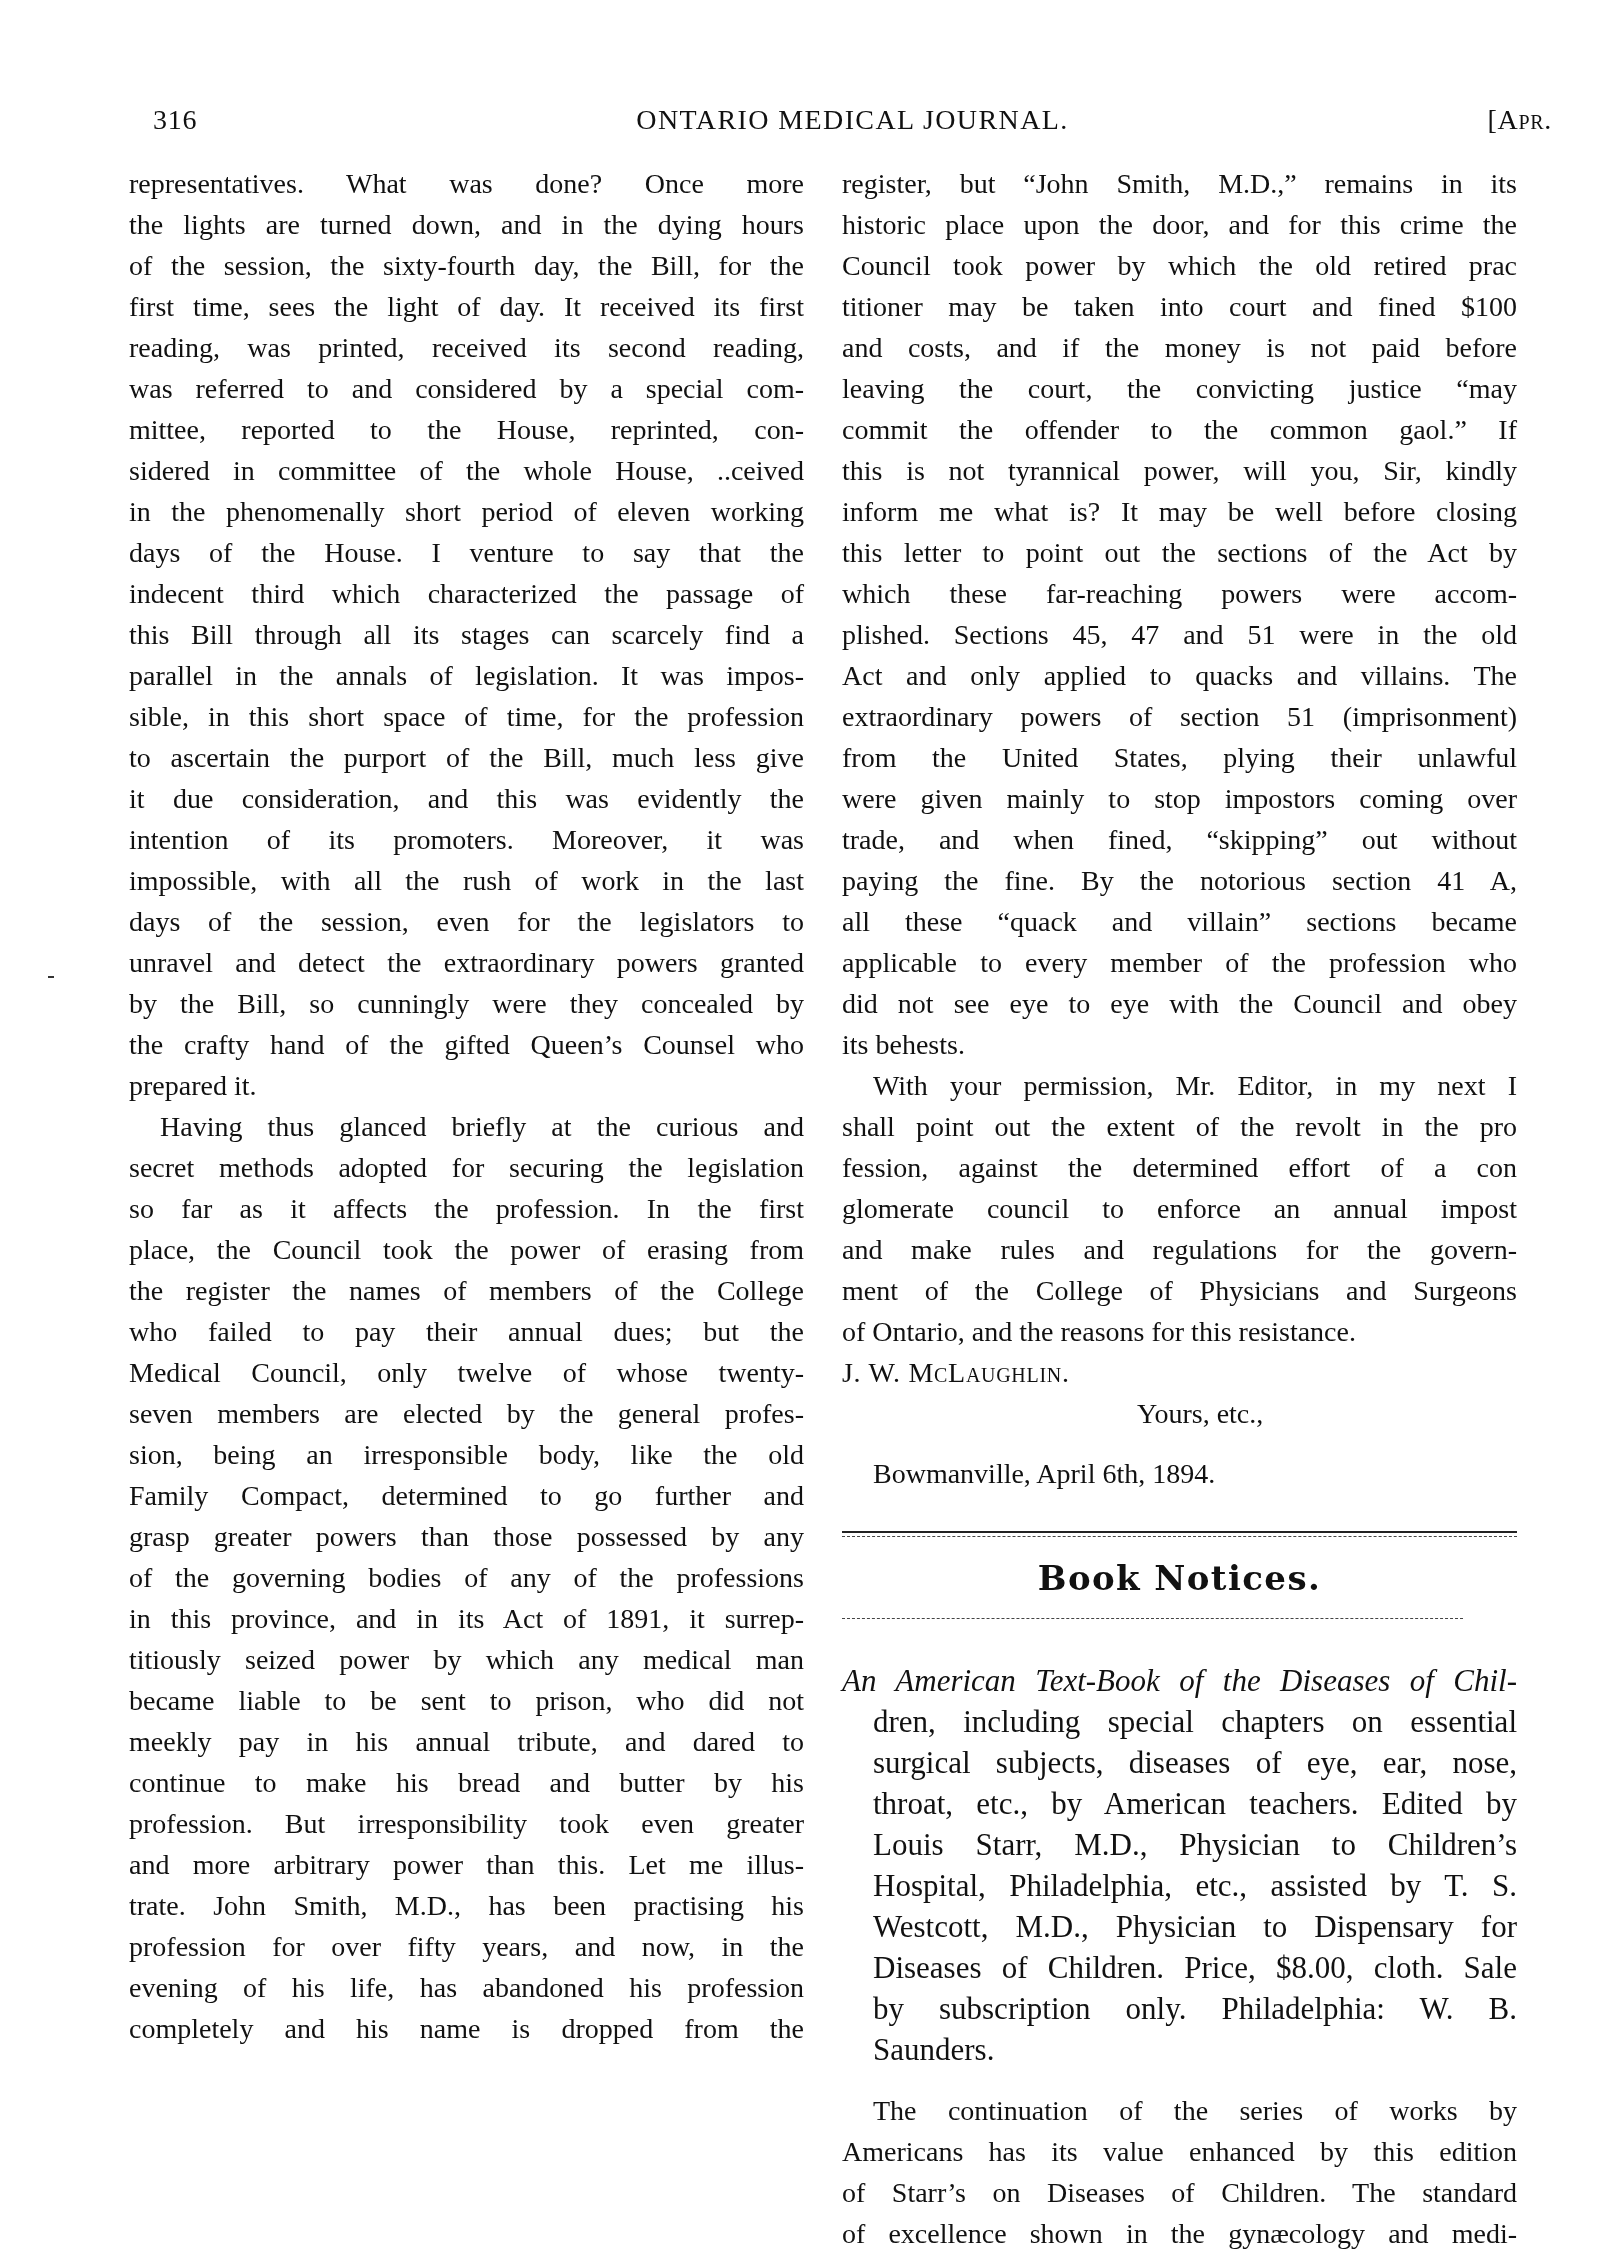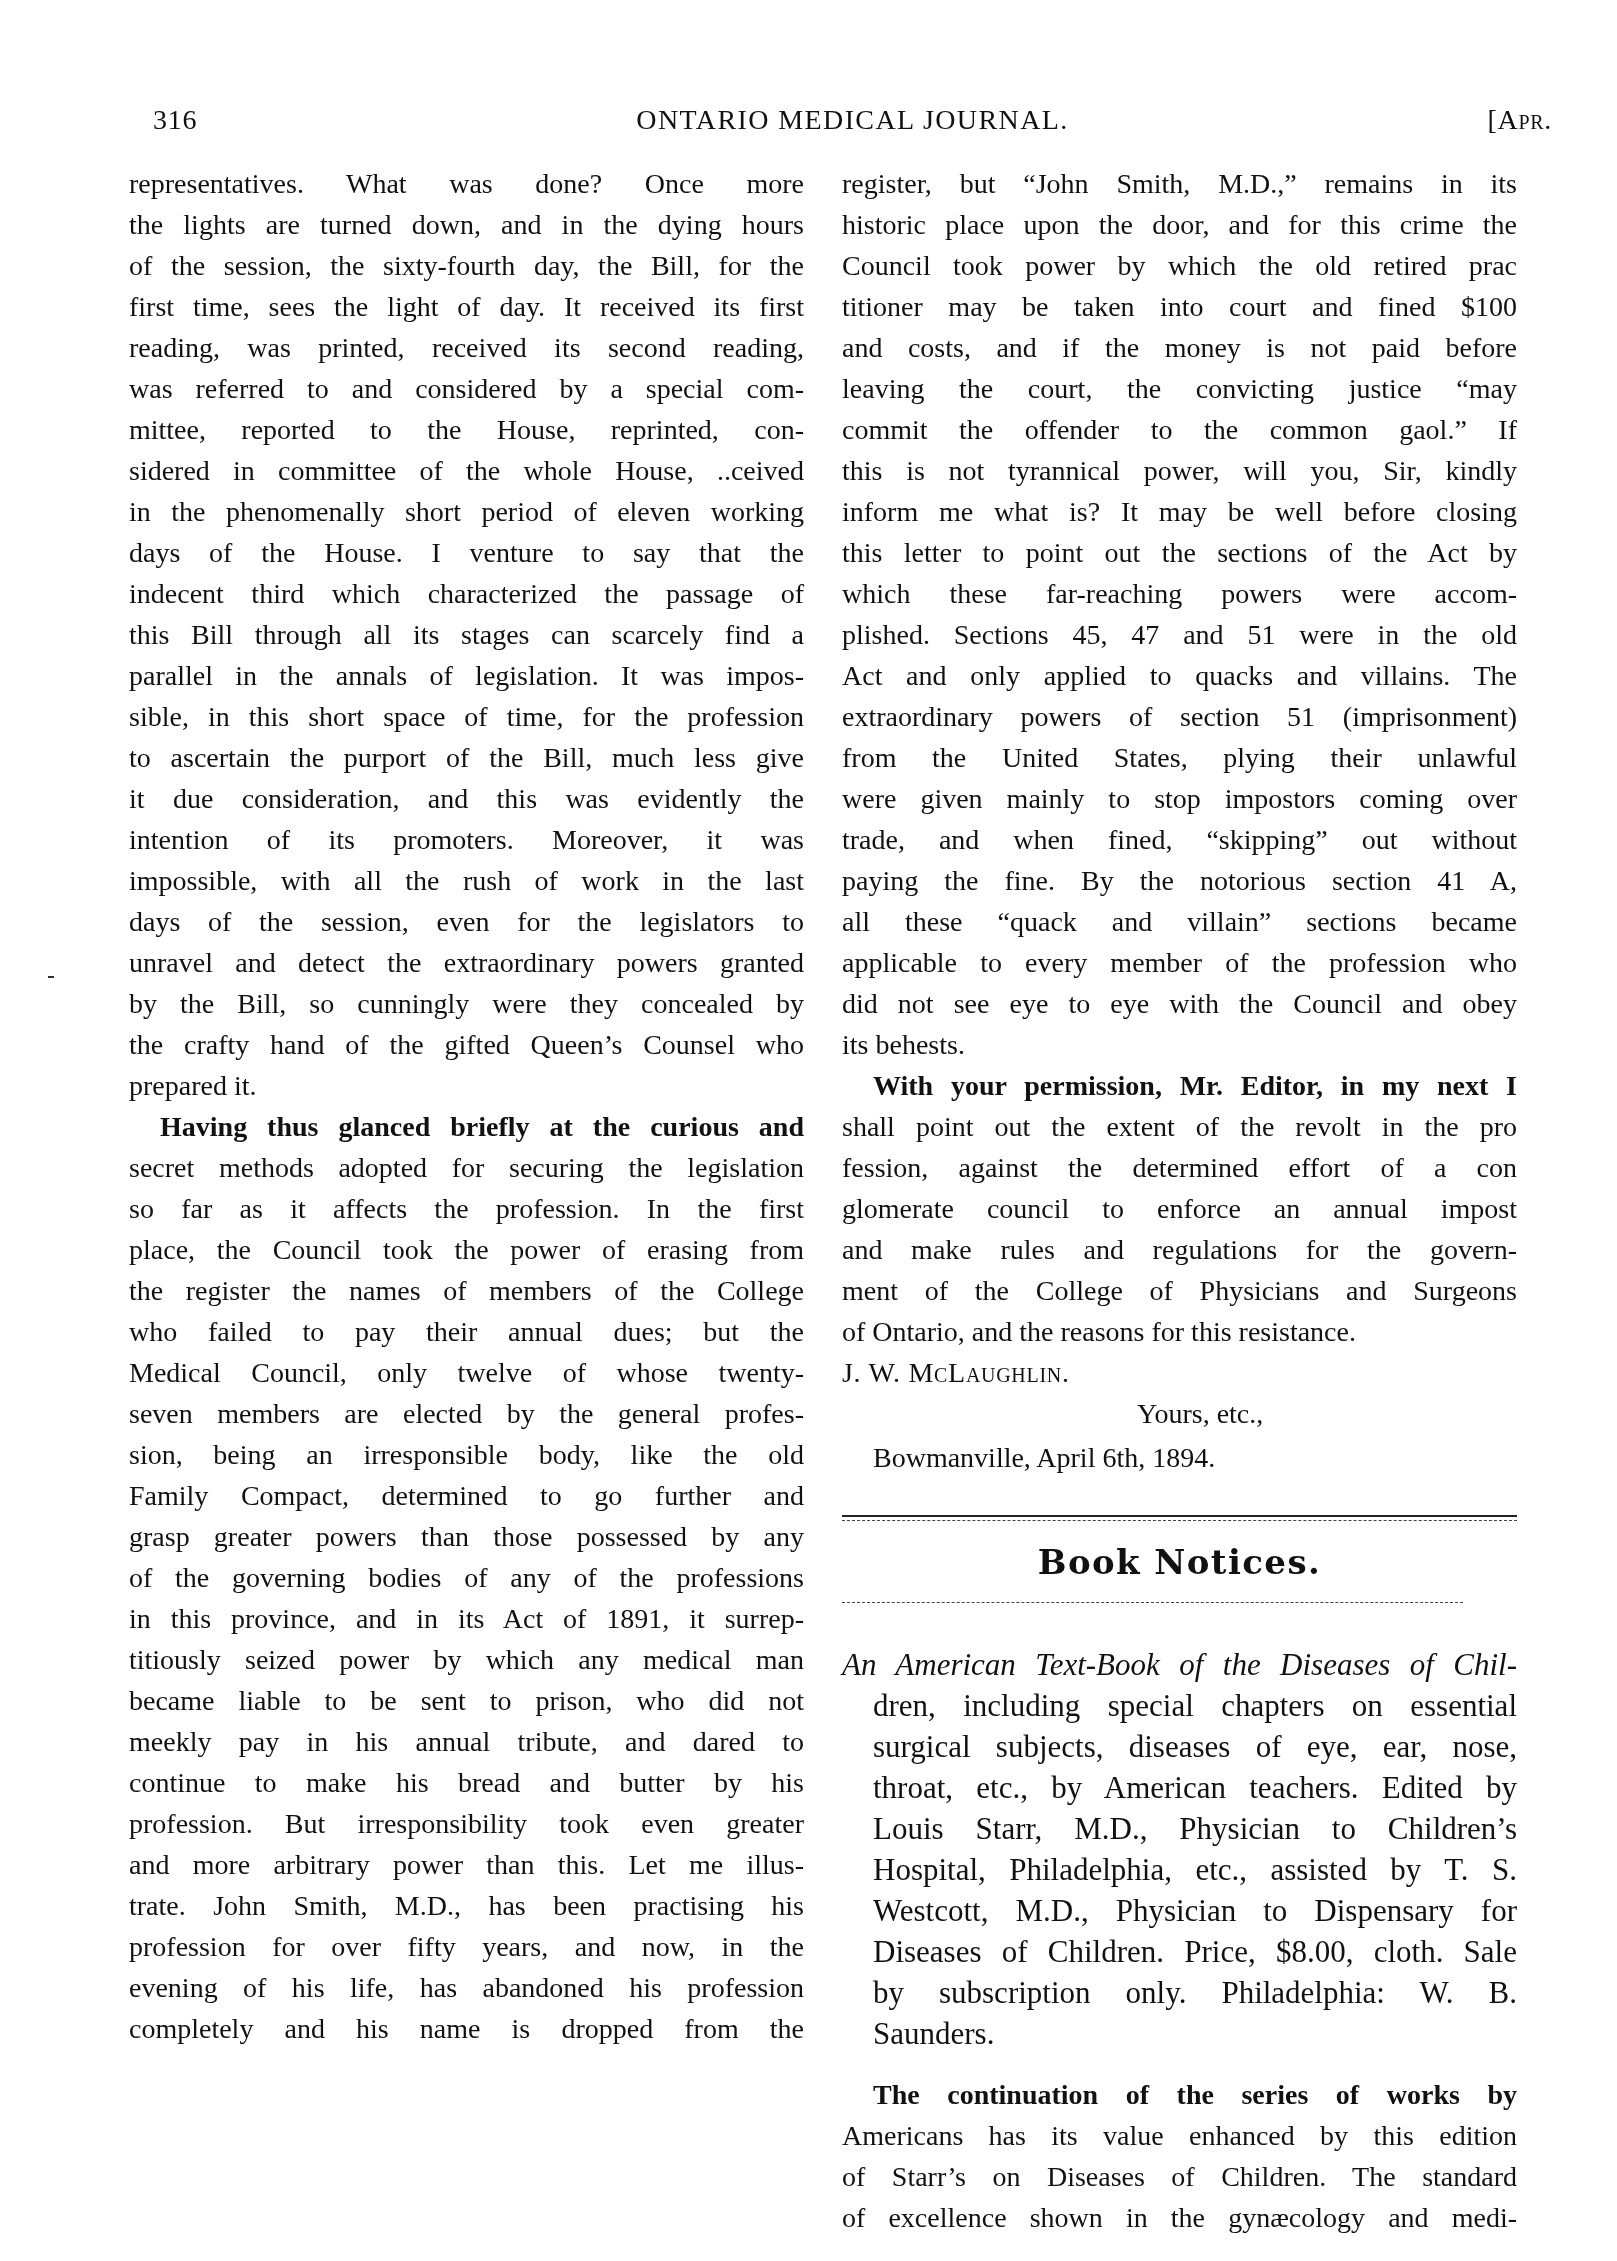--- a/index.html
+++ b/index.html
@@ -8,25 +8,25 @@
   .page-header { position: absolute; top: 104px; left: 125px; width: 1399px; height: 42px;
                  font-size: 28px; letter-spacing: 0.7px; margin-left: 28px; }
   .page-number { position: absolute; left: 0; top: 0; }
   .journal-title { position: absolute; left: 0; right: 0; top: 0; text-align: center; letter-spacing: 1.4px; }
   .month { position: absolute; right: 0; top: 0; font-variant: small-caps; }
   .column { position: absolute; top: 163px; width: 675px; font-size: 28px; line-height: 41px; }
   .col-left { left: 129px; }
   .col-right { left: 842px; }
   .line { display: block; text-align: justify; text-align-last: justify; white-space: nowrap; height: 41px; }
   .line.last { text-align-last: left; }
-  .indent { padding-left: 31px; font-weight: bold; }
+  .indent { padding-left: 31px; }
   .it { font-style: italic; }
   .yours { padding-left: 295px; }
   .signature { text-align: right; font-variant: small-caps; letter-spacing: 0.7px; }
-  .dateline { padding-left: 31px; margin-top: 3px; }
+  .dateline { padding-left: 31px; margin-top: 19px; }
   .rule { border: none; height: 0; margin: 0; }
   .rule-double { margin-top: 37px; border-top: 2.1px solid #222; height: 2.8px; border-bottom: 1.4px dashed #444; width: 100%; }
   .section-heading { text-align: center; font-family: "DejaVu Serif", serif; font-weight: bold;
                      font-size: 34px; margin-top: 17px; height: 49px; line-height: 49px; letter-spacing: 1.4px; }
   .rule-dashed { border-top: 1.4px dashed #444; width: 92%; margin-top: 15.5px; margin-bottom: 41px; }
   .book-entry .line { font-size: 31px; }
   .book-entry .hang { padding-left: 31px; }
   .para-gap { height: 19.7px; }
   .tick-mark { position: absolute; left: 48px; top: 976px; width: 5.6px; height: 2.1px; background: #333; }
 </style>

